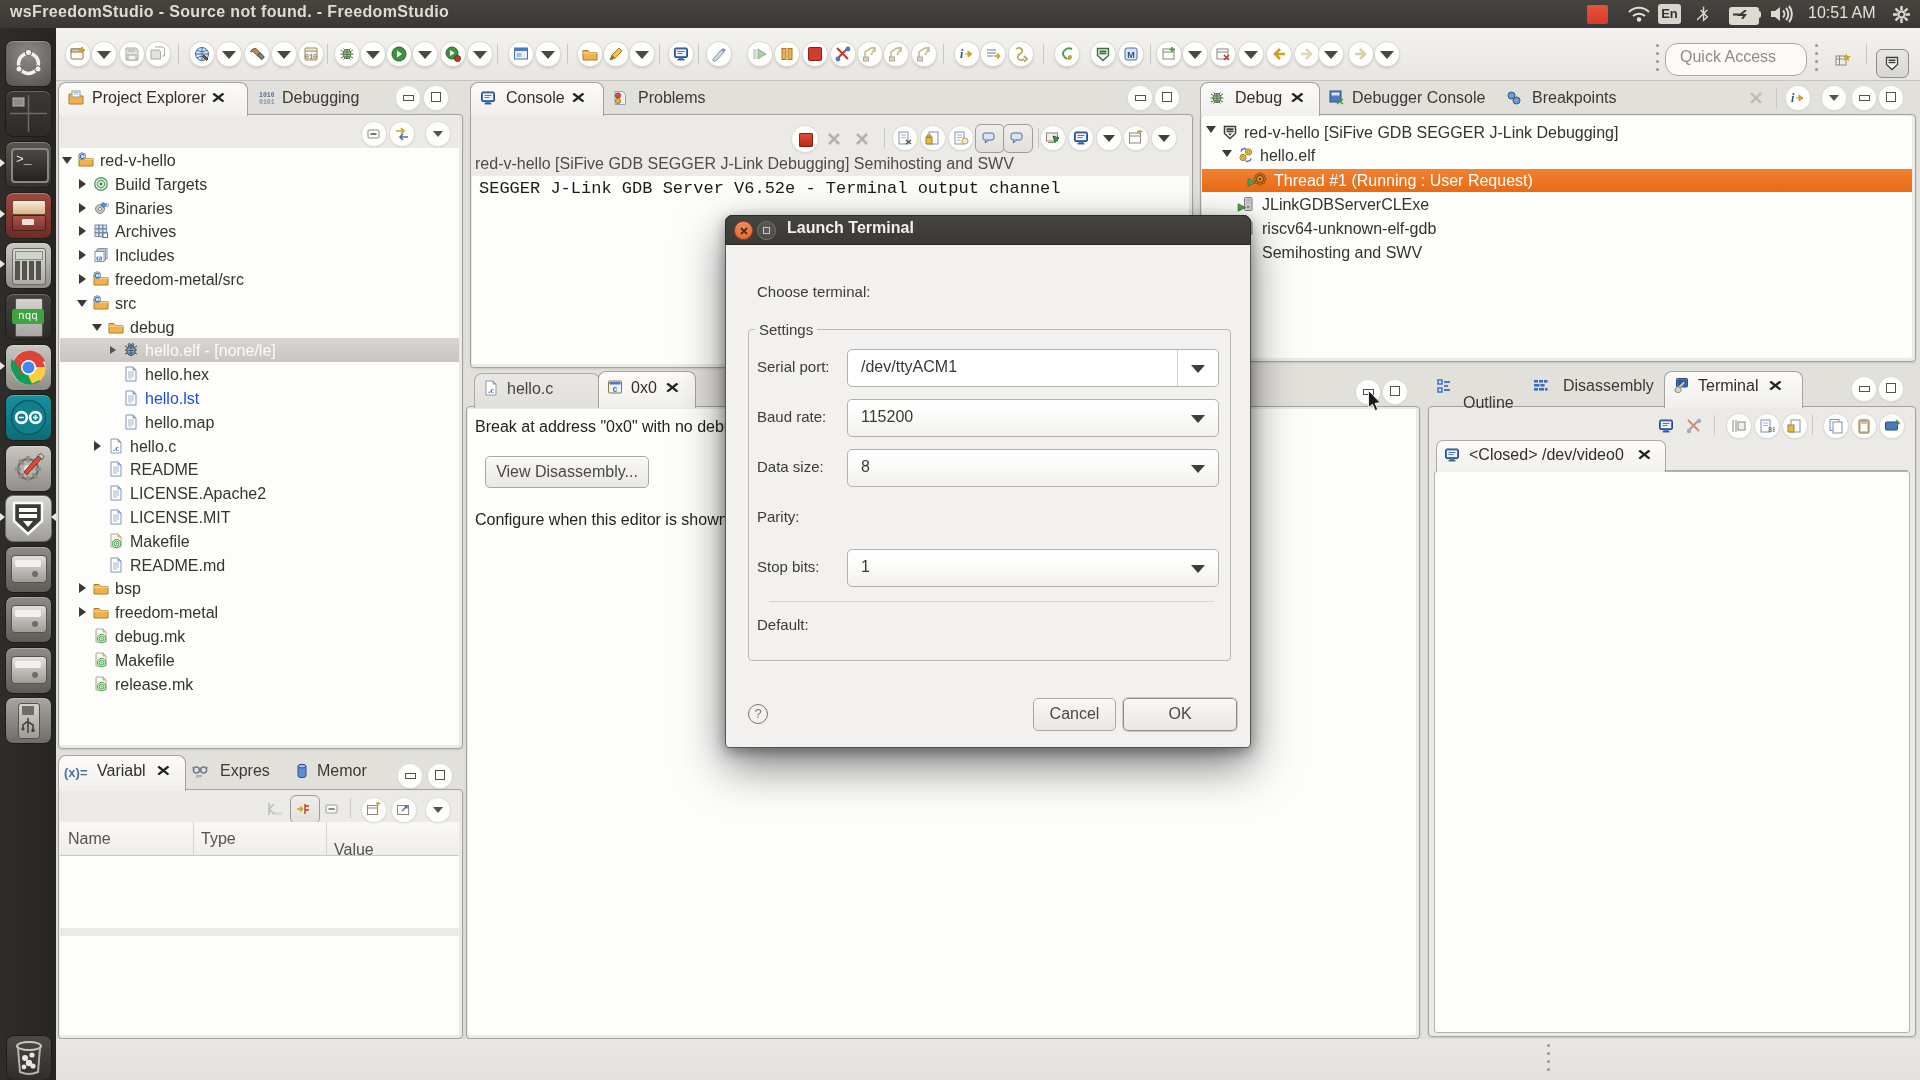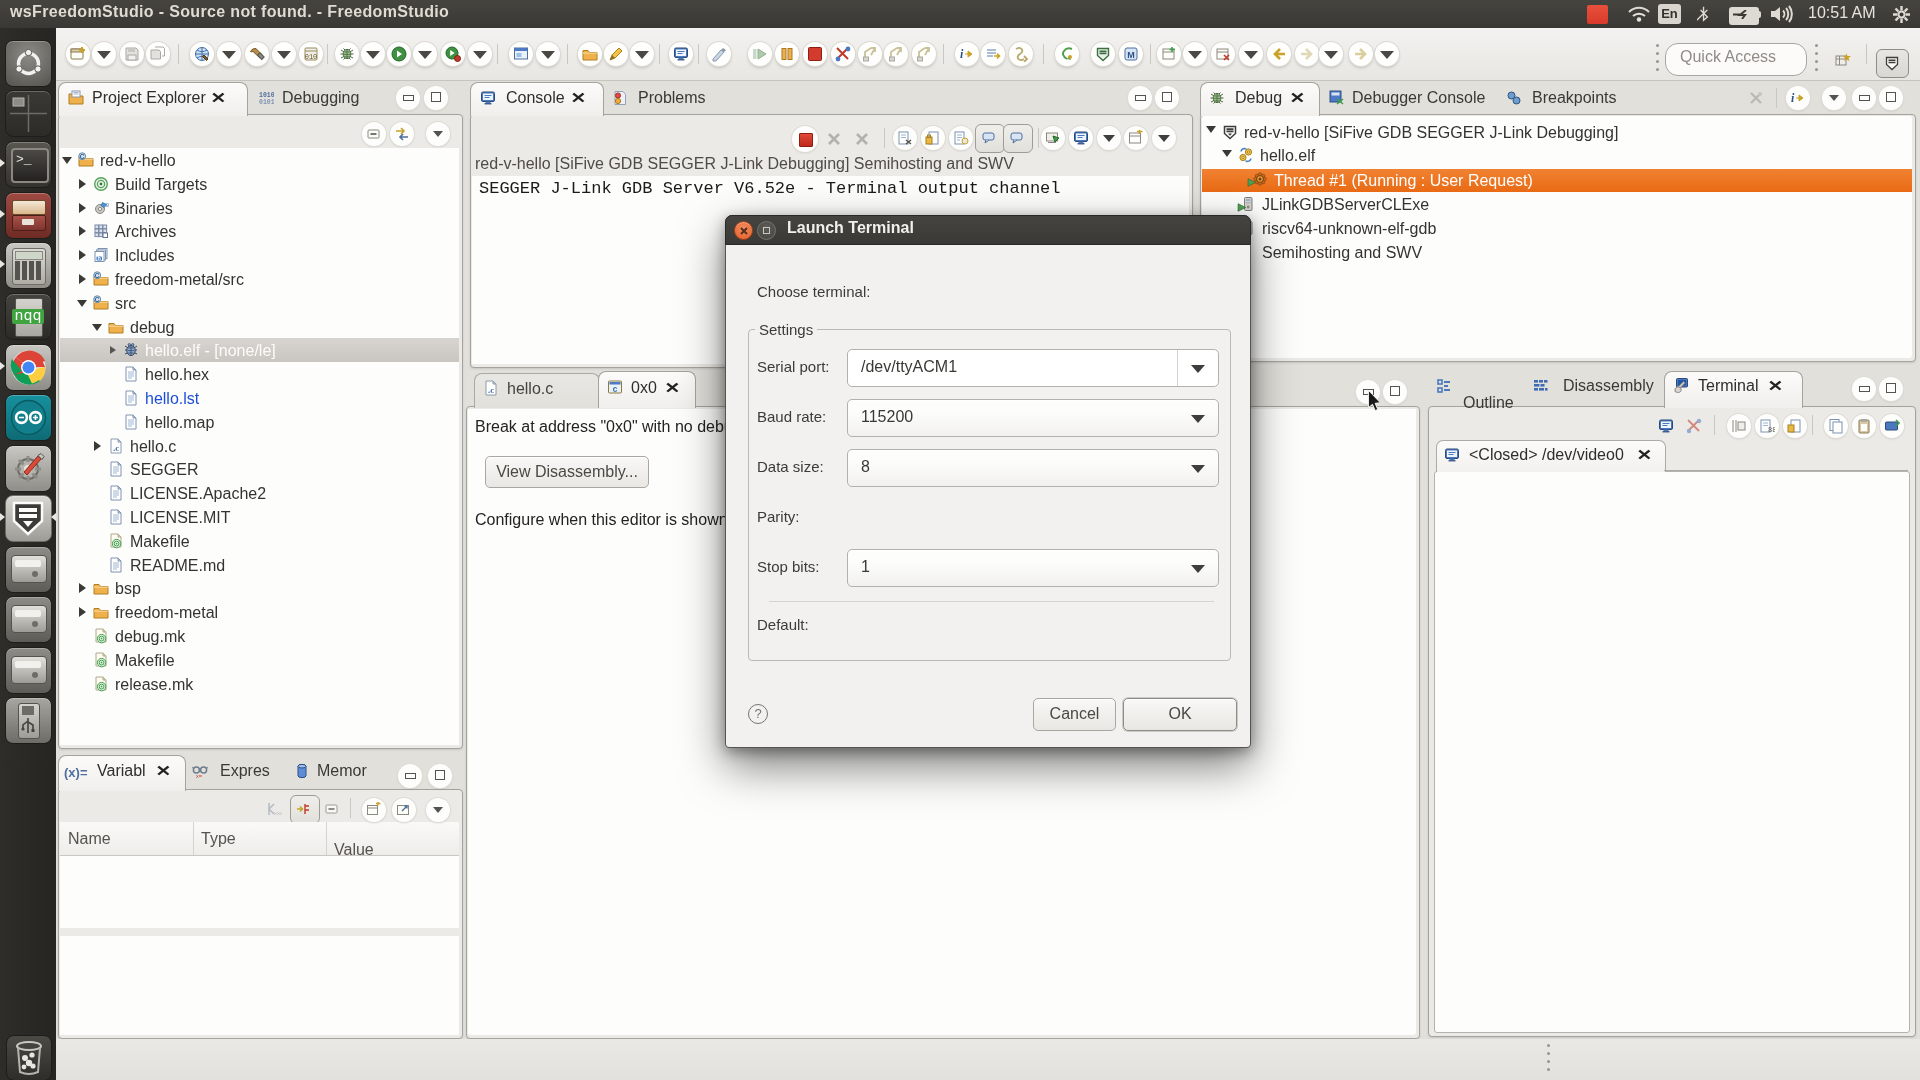--- a/index.html
+++ b/index.html
@@ -272,21 +272,21 @@
     </div>
     <div class="a" style="left:0;top:182px;width:0;height:0;border-top:4px solid transparent;border-bottom:4px solid transparent;border-left:5px solid #E8E6E0"></div>
     <div class="a" style="left:5px;top:214px;width:45px;height:45px;border-radius:8px;background:linear-gradient(#C9C7C2,#908E88);border:1px solid #1E1D1A;box-shadow:inset 0 1px 0 rgba(255,255,255,.25)">
       <div class="a" style="left:6px;top:5px;width:32px;height:35px;background:linear-gradient(#DCDAD5,#AFACA6);border:1px solid #6E6C66;border-radius:3px"></div>
       <div class="a" style="left:9px;top:8px;width:26px;height:7px;background:#CDD6C8;border:1px solid #8A8880"></div>
       <div class="a" style="left:9px;top:18px;width:26px;height:19px;background:repeating-linear-gradient(90deg,#55534E 0 5px,#C9C7C1 5px 7px),repeating-linear-gradient(#55534E 0 4px,#C9C7C1 4px 6px)"></div>
     </div>
     <div class="a" style="left:0;top:232px;width:0;height:0;border-top:4px solid transparent;border-bottom:4px solid transparent;border-left:5px solid #E8E6E0"></div>
     <div class="a" style="left:5px;top:265px;width:45px;height:45px;border-radius:8px;background:linear-gradient(#44433F,#2C2B27);border:1px solid #1E1D1A;box-shadow:inset 0 1px 0 rgba(255,255,255,.25)">
       <div class="a" style="left:9px;top:4px;width:26px;height:37px;background:linear-gradient(#D5D3CE,#A8A6A0);border:1px solid #55534E;border-radius:2px"></div>
-      <div class="a" style="left:6px;top:15px;width:32px;height:15px;background:#3FA43F;border-radius:2px;color:#FFF;font-size:15px;text-align:center;line-height:15px;font-family:Liberation Mono">nqq</div>
+      <div class="a" style="left:6px;top:15px;width:32px;height:15px;background:#3FA43F;border-radius:2px;color:#FFF;font-size:11px;text-align:center;line-height:15px;font-family:Liberation Mono">nqq</div>
     </div>
     <div class="a" style="left:5px;top:316px;width:45px;height:45px;border-radius:8px;background:linear-gradient(#C9C7C2,#8E8C86);border:1px solid #1E1D1A;box-shadow:inset 0 1px 0 rgba(255,255,255,.25)">
       <svg class="a" style="left:4px;top:4px" width="37" height="37" viewBox="0 0 37 37">
         <circle cx="18.5" cy="18.5" r="17" fill="#F1F0EE"></circle>
         <path d="M18.5 18.5L6 8a17 17 0 0129 4z" fill="#DB4437"></path>
         <path d="M18.5 18.5L6 8a17 17 0 00-2 18l9 .5z" fill="#DB4437"></path>
         <path d="M18.5 5a17 17 0 0116.5 13l-16.5.5z" fill="#DB4437"></path>
         <path d="M4 26a17 17 0 0026 6L21 22z" fill="#0F9D58"></path>
         <path d="M35 18a17 17 0 01-5 14L20 22z" fill="#FFCD40"></path>
         <path d="M35 18a17 17 0 01-13 16.5L16 22z" fill="#FFCD40"></path>
@@ -678,21 +678,21 @@
   </svg>
 <span class="lbl" style="left:145px;top:414px;color:#34332F">hello.map</span>
 <div class="tw twr" style="left:94px;top:441px"></div>
 <svg class="ic" style="left:108px;top:438px">
     <use href="#cfile"></use>
   </svg>
 <span class="lbl" style="left:130px;top:438px;color:#34332F">hello.c</span>
 <svg class="ic" style="left:108px;top:461px">
     <use href="#file"></use>
   </svg>
-<span class="lbl" style="left:130px;top:461px;color:#34332F">SEGGER</span>
+<span class="lbl" style="left:130px;top:461px;color:#34332F">README</span>
 <svg class="ic" style="left:108px;top:485px">
     <use href="#file"></use>
   </svg>
 <span class="lbl" style="left:130px;top:485px;color:#34332F">LICENSE.Apache2</span>
 <svg class="ic" style="left:108px;top:509px">
     <use href="#file"></use>
   </svg>
 <span class="lbl" style="left:130px;top:509px;color:#34332F">LICENSE.MIT</span>
 <svg class="ic" style="left:108px;top:533px">
     <use href="#mkfile"></use>

